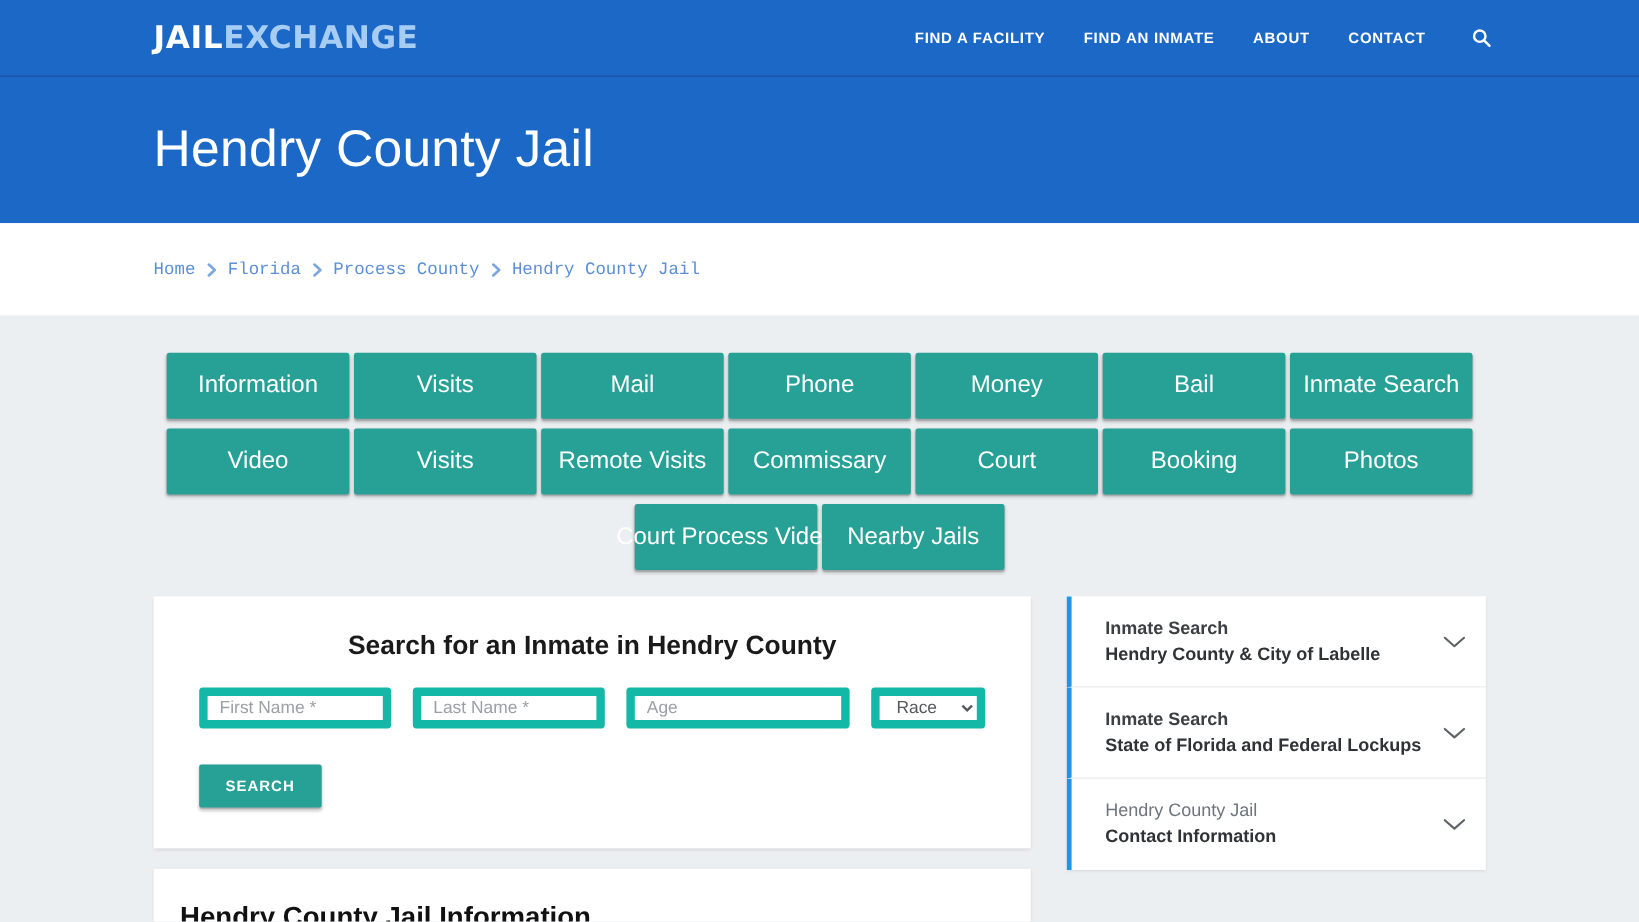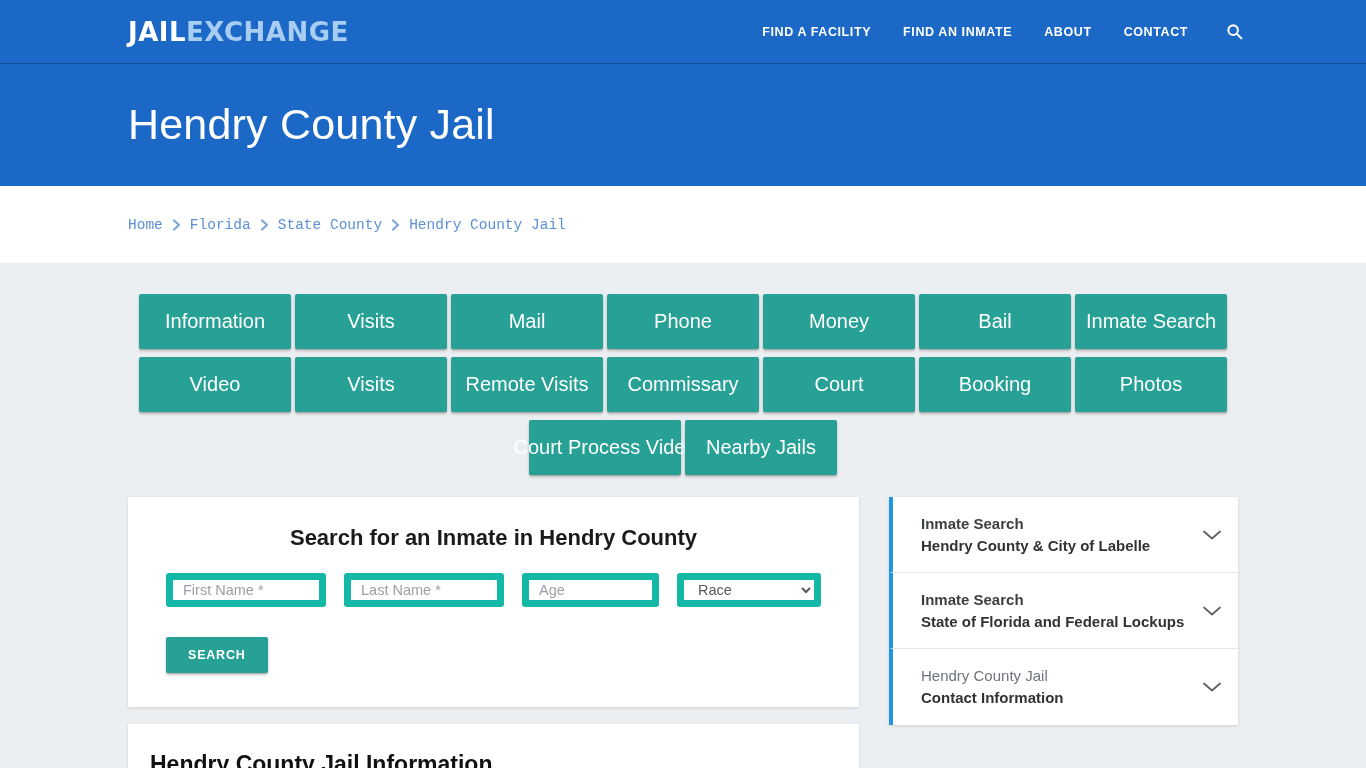--- a/index.html
+++ b/index.html
@@ -173,21 +173,21 @@
     padding: 0 10px;
     font-size: 14.5px;
     color: #55595c;
     background: #ffffff;
     font-family: "Liberation Sans", sans-serif;
     outline: none;
   }
   .fieldrow input::placeholder { color: #9aa0a6; }
   .f-first { width: 160px; }
   .f-last  { width: 160px; }
-  .f-age   { width: 137px; }
+  .f-age   { width: 186px; }
   .f-race  { width: 160px; }
 
   .searchbtn {
     margin: 30px 0 0 18px;
     background: #27a096;
     color: #ffffff;
     border: none;
     border-radius: 2px;
     height: 36px;
     padding: 0 22px;
@@ -264,21 +264,21 @@
       <svg width="9" height="12" viewBox="0 0 9 12" fill="none" stroke="#7ba7de" stroke-width="2.2" stroke-linecap="round" stroke-linejoin="round">
           <polyline points="2,1.5 7,6 2,10.5"></polyline>
         </svg>
     </span>
     <a href="#">Florida</a>
     <span class="sep">
       <svg width="9" height="12" viewBox="0 0 9 12" fill="none" stroke="#7ba7de" stroke-width="2.2" stroke-linecap="round" stroke-linejoin="round">
           <polyline points="2,1.5 7,6 2,10.5"></polyline>
         </svg>
     </span>
-    <a href="#">State County</a>
+    <a href="#">Process County</a>
     <span class="sep">
       <svg width="9" height="12" viewBox="0 0 9 12" fill="none" stroke="#7ba7de" stroke-width="2.2" stroke-linecap="round" stroke-linejoin="round">
           <polyline points="2,1.5 7,6 2,10.5"></polyline>
         </svg>
     </span>
     <a href="#">Hendry County Jail</a>
   </div>
 </div>
 
 <div class="page">

